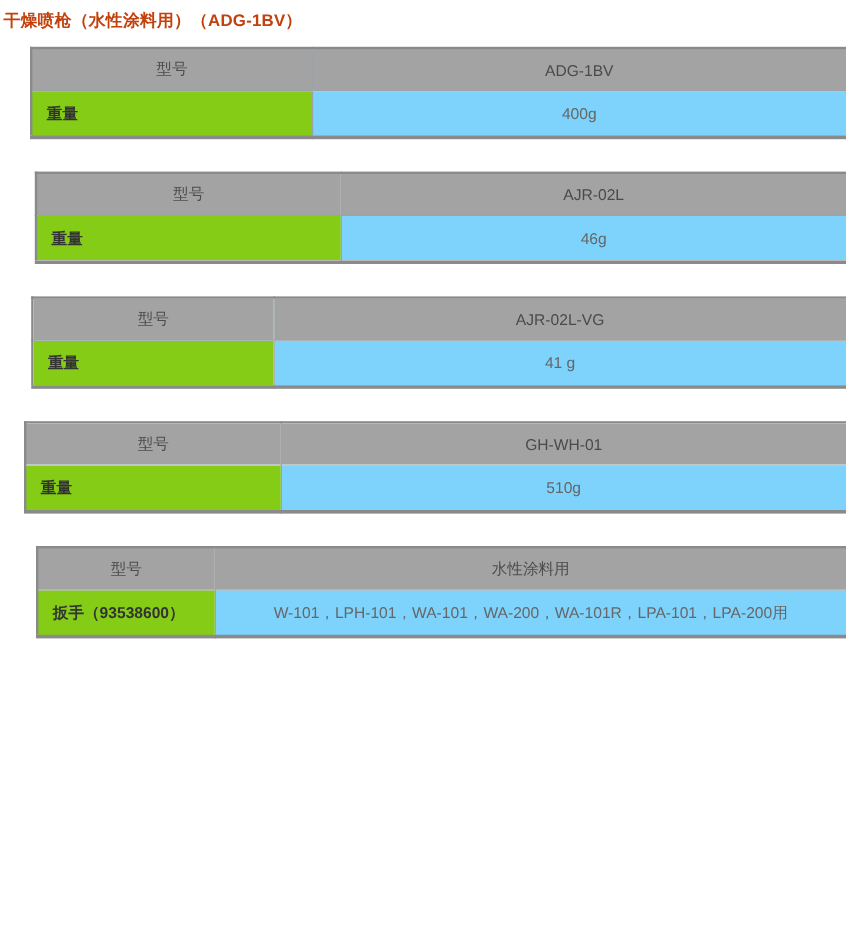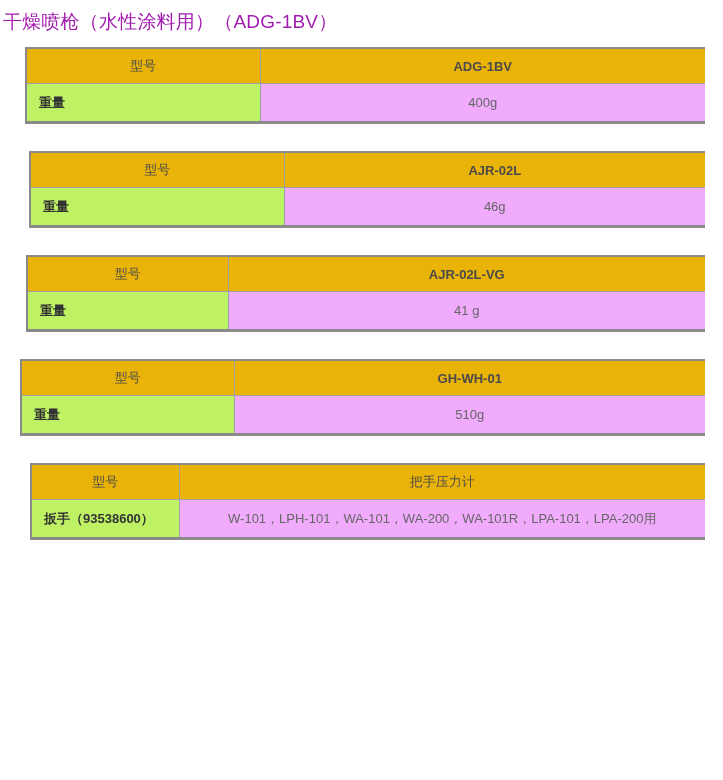--- a/index.html
+++ b/index.html
@@ -7,23 +7,23 @@
     width:723px;
     font-family:"Liberation Sans","DejaVu Sans",sans-serif;
     -webkit-font-smoothing:antialiased;
   }
   .page{padding:9px 0 14px 0;}
   .spec-section{margin-bottom:27px;}
   .spec-section:last-child{margin-bottom:0;}
   .sec-title{
     margin:0 0 12px 0;
     padding-left:3px;
-    font-size:19px;
-    font-weight:400;
-    color:#a21caf;
+    font-size:14px;
+    font-weight:700;
+    color:#c2410c;
     letter-spacing:0.2px;
   }
   table.spec-table{
     border-collapse:collapse;
     table-layout:fixed;
     border-top:2px solid #8a8a8a;
     border-left:2px solid #8a8a8a;
     border-bottom:3px solid #8a8a8a;
     border-right:none;
   }
@@ -33,37 +33,37 @@
     padding:0 10px;
     font-size:13px;
     overflow:hidden;
     white-space:nowrap;
   }
   .spec-table th:first-child,.spec-table td:first-child{
     border-right:1px solid #9ba3a8;
   }
   .spec-table th{
     height:34px;
-    background:#eab308;
+    background:#a3a3a3;
     font-weight:400;
     color:#4d4d4d;
     text-align:center;
   }
-  .spec-table th.model-name{font-weight:700;color:#4a4a4a;margin-top:36px;}
+  .spec-table th.model-name{font-weight:400;color:#4a4a4a;margin-top:36px;}
   .spec-table th.plain{font-weight:400;}
   .spec-table td{height:37px;}
   .spec-table td.row-label{
-    background:#bef264;
+    background:#84cc16;
     text-align:left;
     font-weight:700;
     color:#333333;
     padding-left:12px;
   }
   .spec-table td.row-value{
-    background:#f0abfc;
+    background:#7dd3fc;
     text-align:center;
     font-weight:400;
     color:#666666;
   }
   
   .t1{margin-left:25px;width:680px;} .t1 .c1{width:234px;}
   .t2{margin-left:29px;width:676px;} .t2 .c1{width:254px;}
   .t3{margin-left:26px;width:679px;} .t3 .c1{width:201px;}
   .t4{margin-left:27px;width:678px;} .t4 .c1{width:202px;}
   .t5{margin-left:20px;width:685px;} .t5 .c1{width:213px;}
@@ -154,21 +154,21 @@
 
   <div class="spec-section">
     <table class="spec-table t6">
       <colgroup>
           <col class="c1">
           <col>
         </colgroup>
       <tbody>
           <tr>
         <th>型号</th>
-        <th class="plain">把手压力计</th>
+        <th class="plain">水性涂料用</th>
       </tr>
       <tr>
         <td class="row-label">扳手（93538600）</td>
         <td class="row-value">W-101，LPH-101，WA-101，WA-200，WA-101R，LPA-101，LPA-200用</td>
       </tr>
 
     </tbody>
       </table>
   </div>
 

